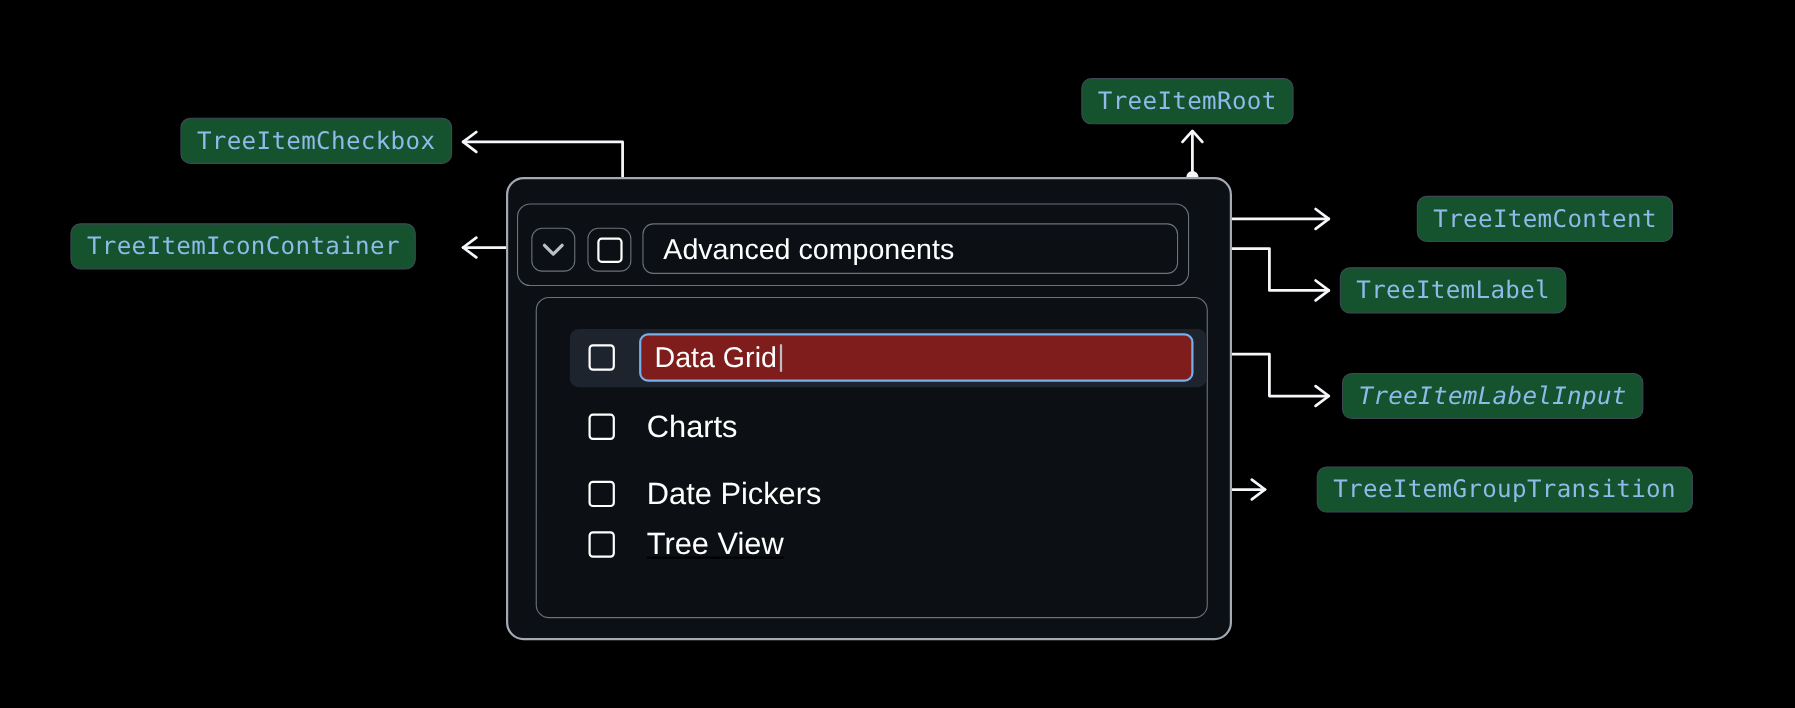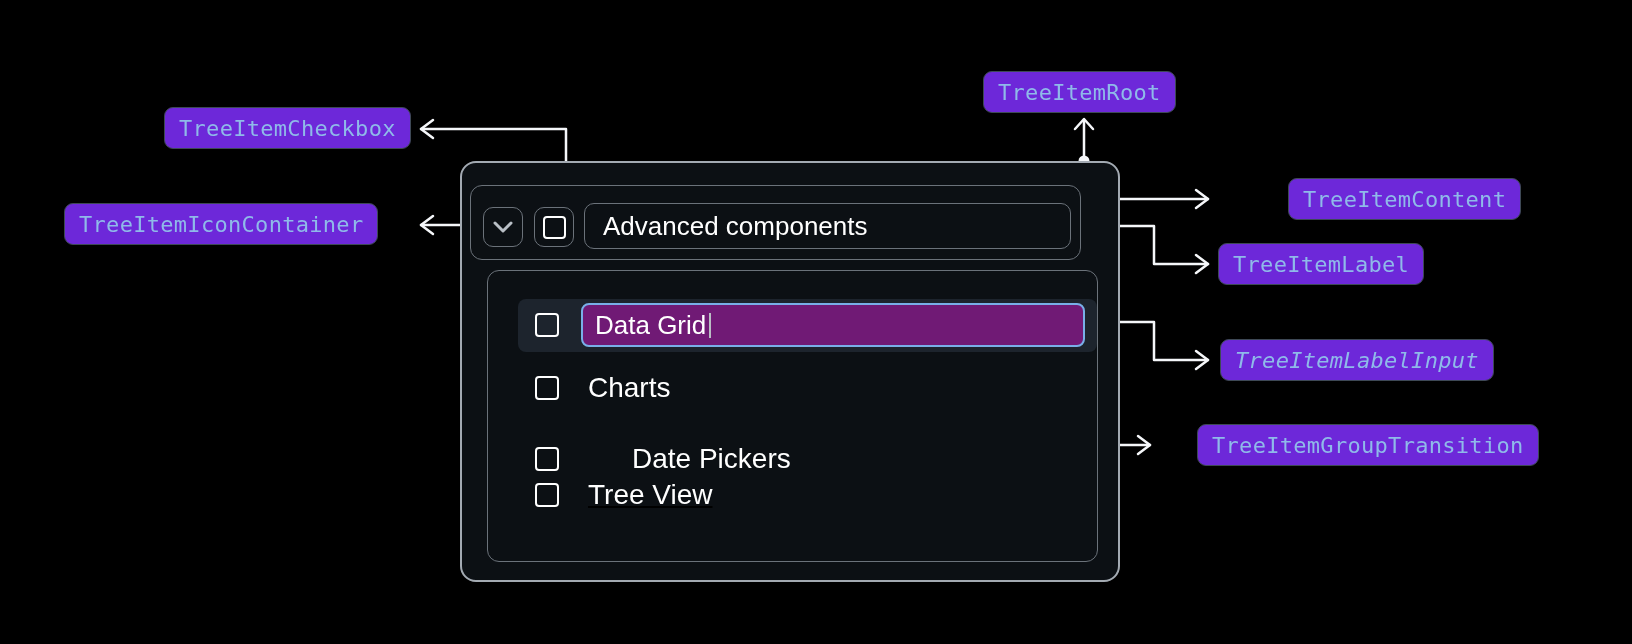--- a/index.html
+++ b/index.html
@@ -4,21 +4,21 @@
 <style>
   html,body{margin:0;padding:0;background:#000;}
   .canvas{
     position:relative;width:1632px;height:644px;background:#000;overflow:hidden;
     font-family:"Liberation Sans",sans-serif;
   }
   
   .chip{
     position:absolute;box-sizing:border-box;height:42px;
     display:inline-flex;align-items:center;padding:0 14px;
-    background:#6d28d9;border:1.5px solid #3e4956;border-radius:9px;
+    background:#14532d;border:1.5px solid #3e4956;border-radius:9px;
     color:#8fbae9;font-family:"DejaVu Sans Mono",monospace;font-size:22px;
     white-space:nowrap;letter-spacing:.3px;
   }
   
   svg.overlay{position:absolute;left:0;top:0;pointer-events:none;}
   .conn{stroke:#f5f7fa;stroke-width:2.5;fill:none;stroke-linecap:round;stroke-linejoin:round;}
   .dot{fill:#f5f7fa;stroke:none;}
   
   .tree-root{
     position:absolute;left:460px;top:161px;width:660px;height:421px;box-sizing:border-box;
@@ -46,21 +46,21 @@
   }
   .row-highlight{
     position:absolute;left:30px;top:28px;width:579px;height:53px;
     background:#1d242d;border-radius:8px;
   }
   .tree-row{position:absolute;left:47px;display:flex;align-items:center;height:40px;}
   .tree-row .cbx{width:24px;height:24px;flex:0 0 auto;}
   .tree-row .row-label{margin-left:29px;color:#ffffff;font-size:28px;white-space:nowrap;}
   .label-input{
     position:absolute;left:93px;top:32px;width:504px;height:44px;box-sizing:border-box;
-    background:#701a75;border:2px solid #79afe8;border-radius:8px;
+    background:#7f1d1d;border:2px solid #79afe8;border-radius:8px;
     display:flex;align-items:center;padding-left:12px;
     color:#ffffff;font-size:26px;
   }
   .caret{display:inline-block;width:2px;height:25px;background:#b9bec4;margin-left:3px;}
 </style>
 </head>
 <body>
 
 <div class="canvas">
 
@@ -137,21 +137,21 @@
       <div class="label-input">
         <span>Data Grid</span>
         <span class="caret"></span>
       </div>
 
       <div class="tree-row" style="top:97px;">
         <span class="cbx"></span>
         <span class="row-label">Charts</span>
       </div>
 
-      <div class="tree-row" style="top:168px;gap:44px;">
+      <div class="tree-row" style="top:158px;">
         <span class="cbx"></span>
         <span class="row-label">Date Pickers</span>
       </div>
 
       <div class="tree-row" style="top:204px;text-decoration:underline;">
         <span class="cbx"></span>
         <span class="row-label">Tree View</span>
       </div>
     </div>
 

